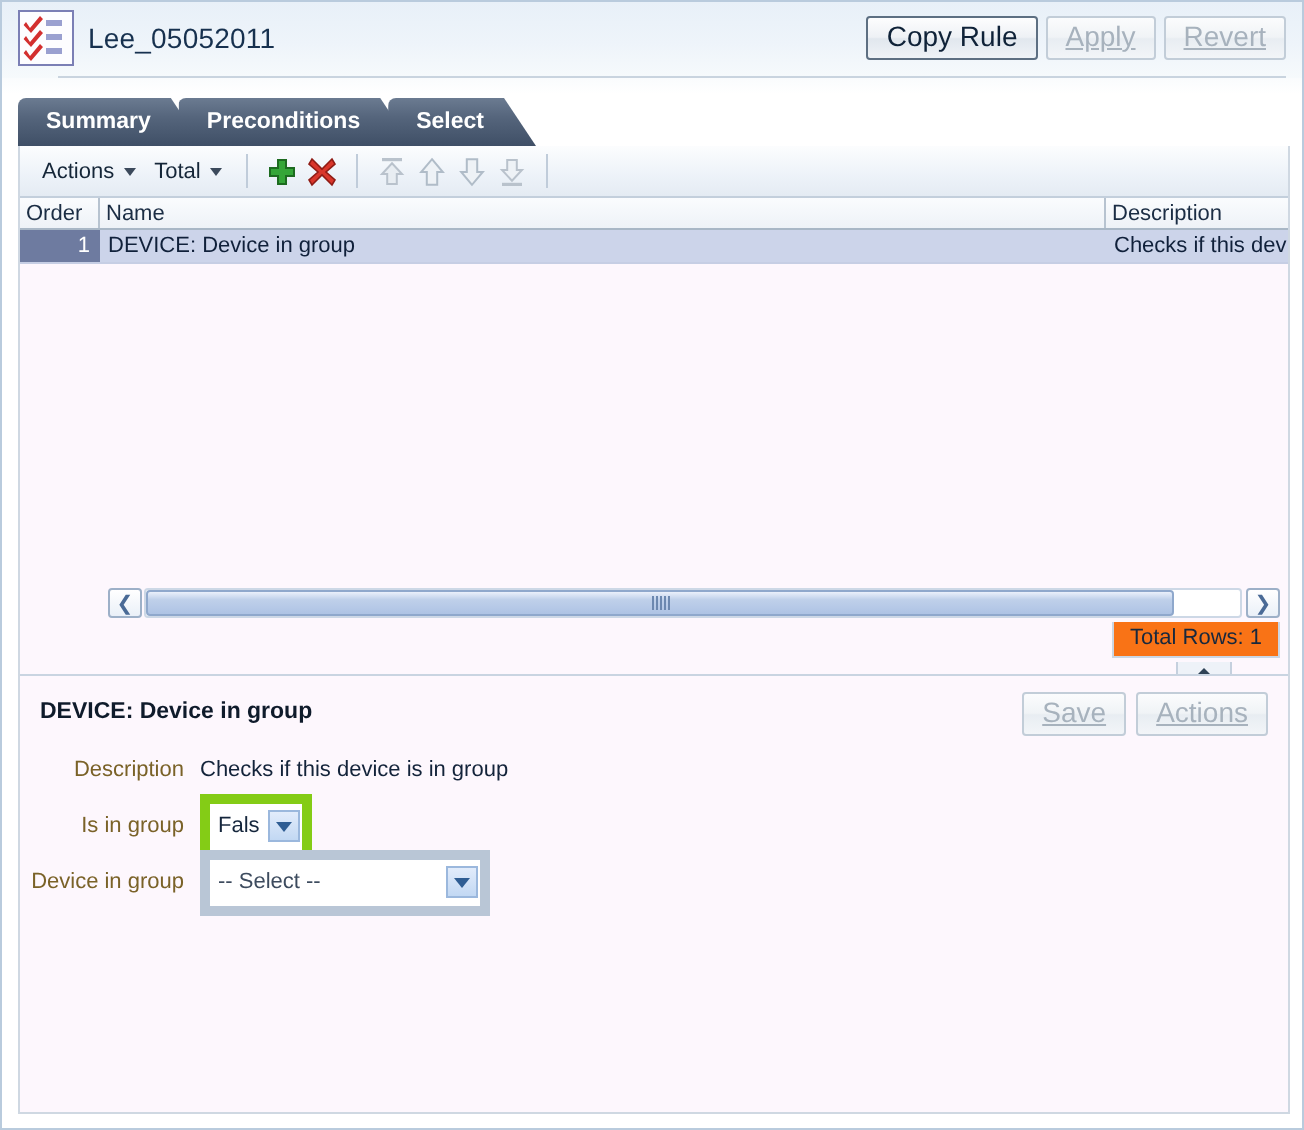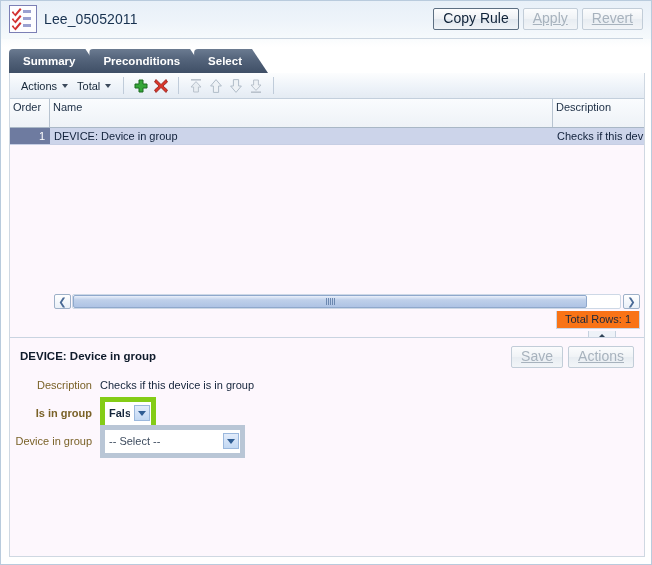--- a/index.html
+++ b/index.html
@@ -217,21 +217,21 @@
     left: 0;
     top: 26px;
     width: 634px;
     height: 211px;
     box-sizing: border-box;
     background: #fdf7fd;
     overflow: hidden;
   }
   .grid-head {
     display: flex;
-    height: 29px;
+    height: 16px;
     background: linear-gradient(180deg, #fafcfe 0%, #eef2f7 100%);
     border-bottom: 1px solid #a9b7c6;
     box-sizing: border-box;
     font-size: 11px;
     color: #1b2d44;
   }
   .hcell {
     box-sizing: border-box;
     padding: 1px 0 0 3px;
     border-right: 1px solid #b7c3d0;
@@ -595,21 +595,21 @@
           <button class="btn disabled">Save</button>
           <button class="btn disabled">Actions</button>
         </div>
 
         <div class="form-rows">
           <div class="form-row">
             <div class="form-label">Description</div>
             <div class="form-value">Checks if this device is in group</div>
           </div>
 
-          <div class="form-row" style="margin-top:8px;font-weight:bold;">
+          <div class="form-row" style="margin-top:8px;">
             <div class="form-label">Is in group</div>
             <div class="select small">
               <span class="sel-text">False</span>
               <span class="select-arrow">
                 <span class="caret"></span>
               </span>
             </div>
           </div>
 
           <div class="form-row">

